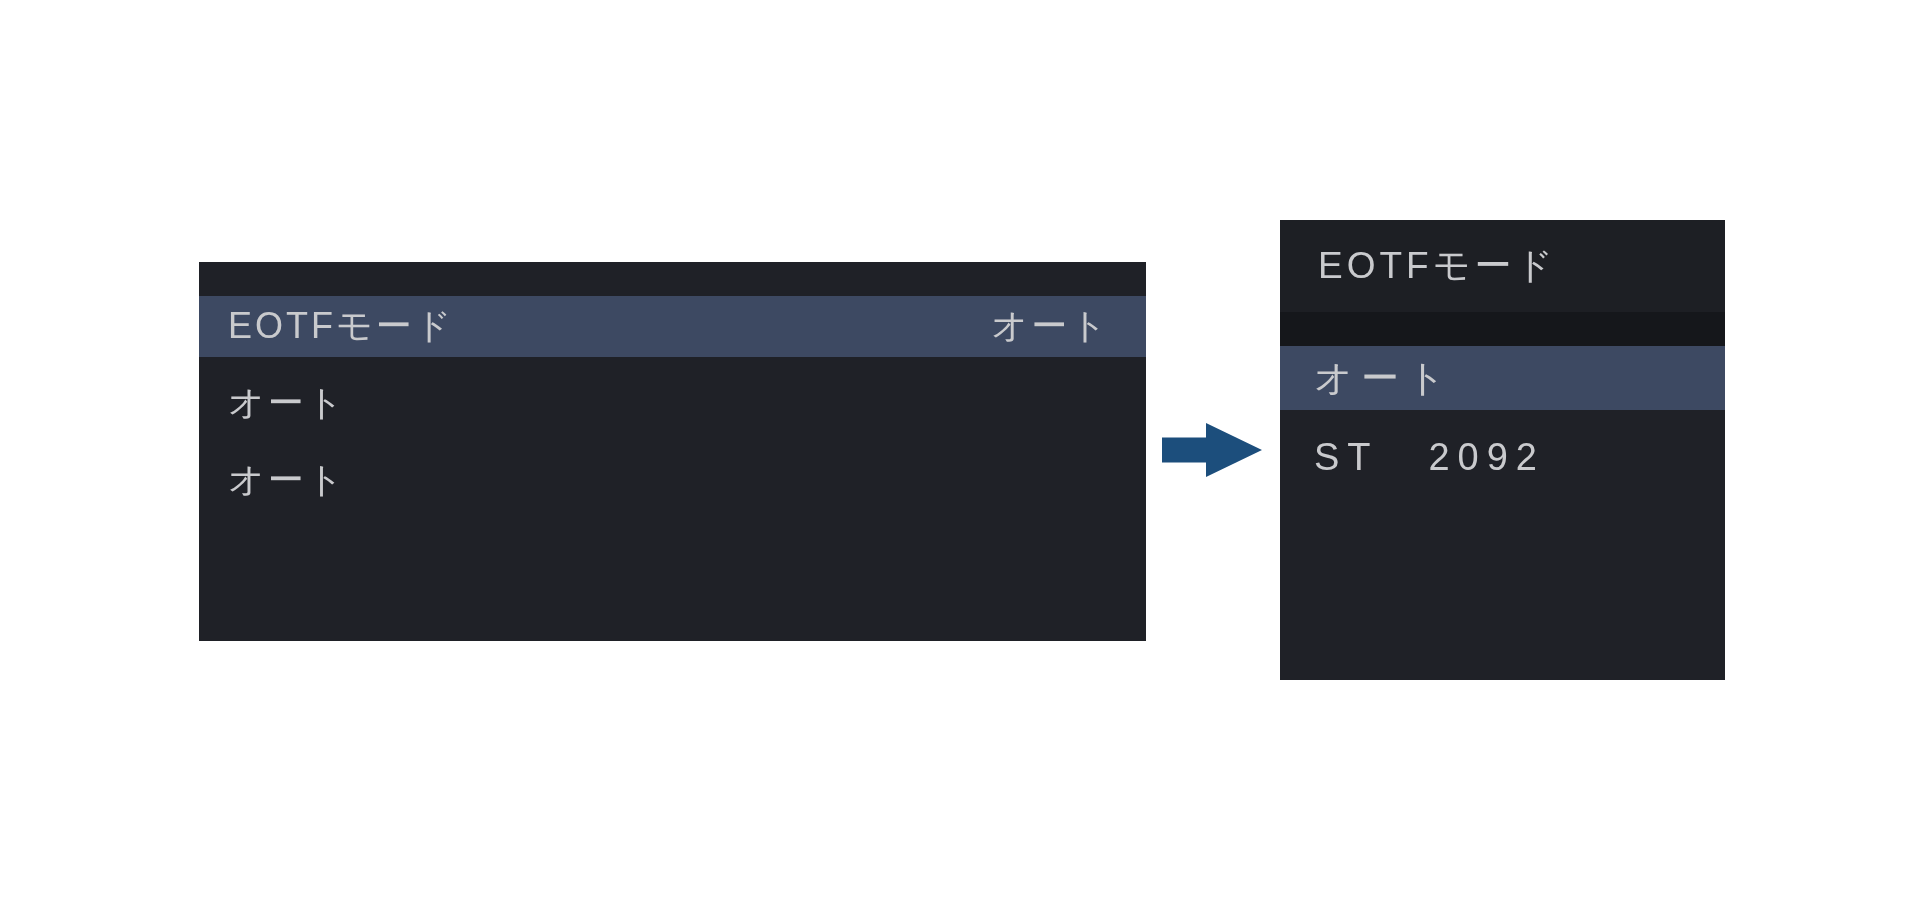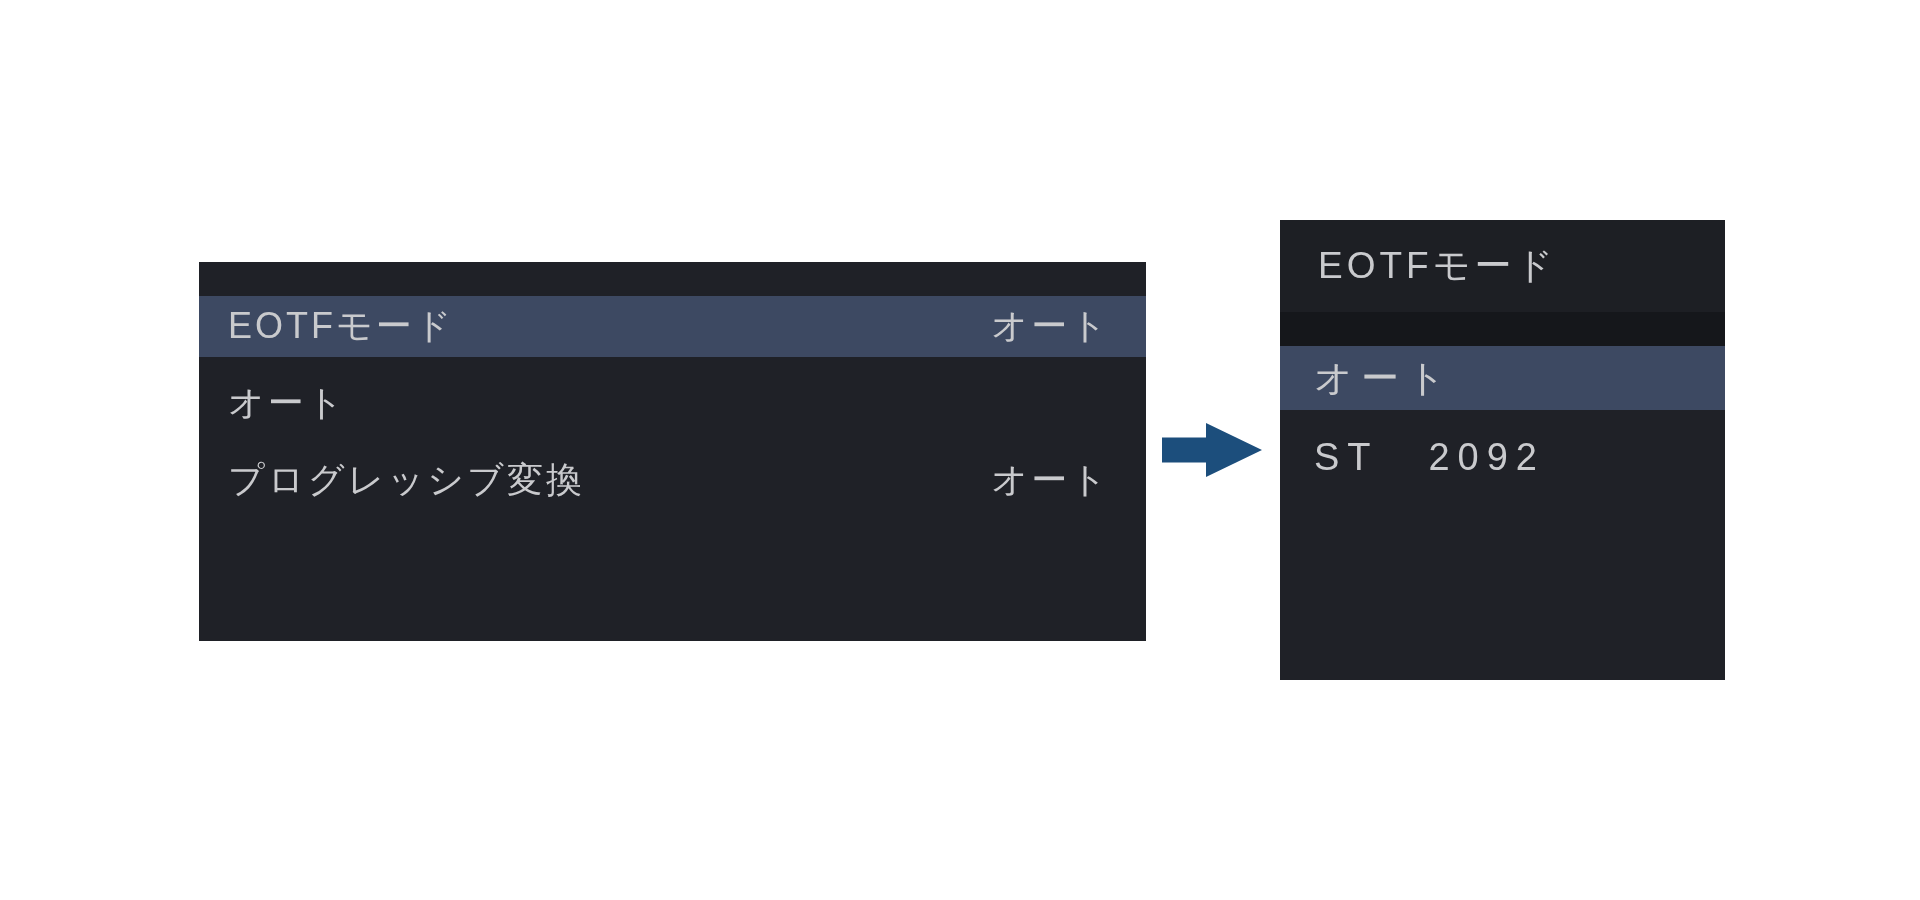--- a/index.html
+++ b/index.html
@@ -107,21 +107,20 @@
 
   <div class="left-panel">
     <div class="menu-row selected">
       <span class="label">EOTFモード</span>
       <span class="value">オート</span>
     </div>
     <div class="menu-row">
       <span class="value">オート</span>
     </div>
     <div class="menu-row">
-      <span class="label">プログレッシブ変換</span>
       <span class="value">オート</span>
     </div>
   </div>
 
   <div class="arrow-wrap">
     <svg width="100" height="58" viewBox="0 0 100 58">
       <polygon points="0,16.5 44,16.5 44,2 100,29 44,56 44,41.5 0,41.5" fill="#1C4E7C"></polygon>
     </svg>
   </div>
 

